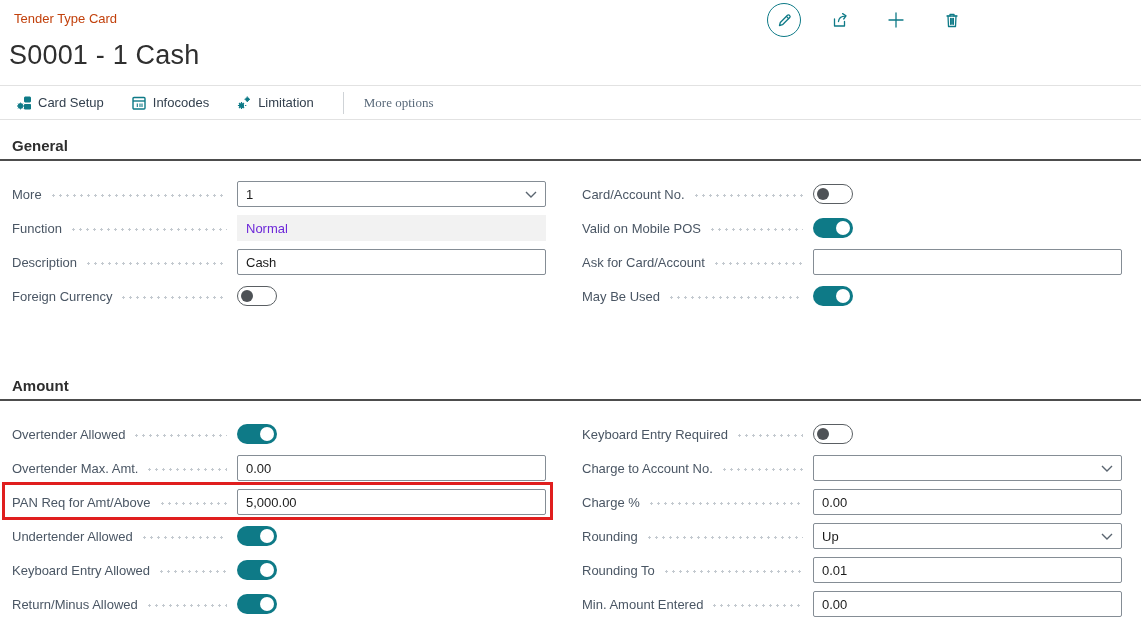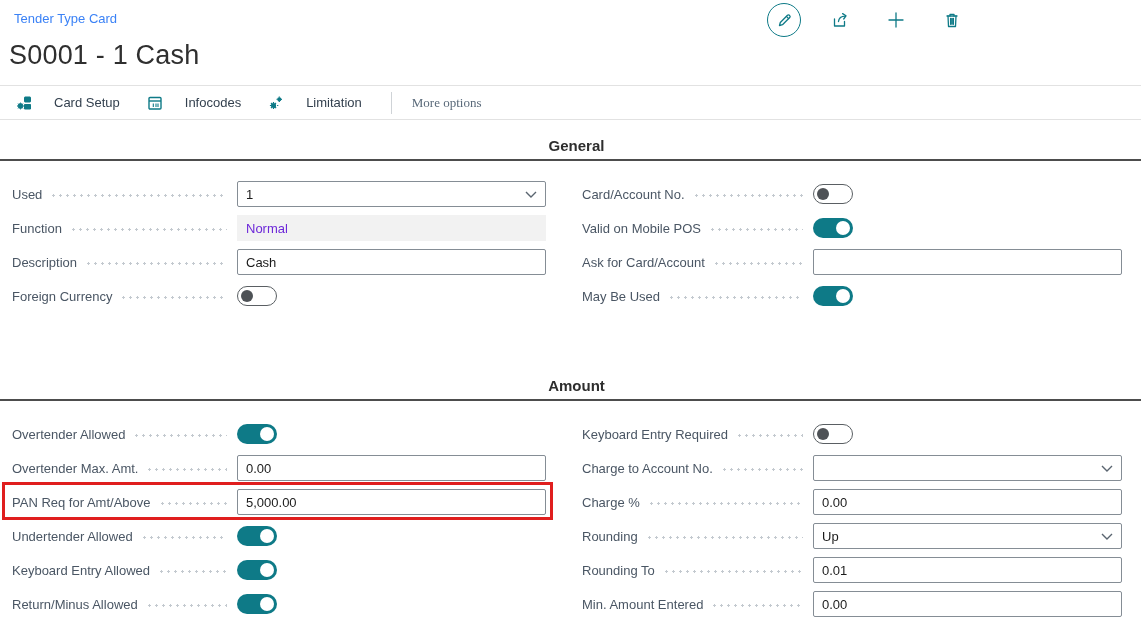--- a/index.html
+++ b/index.html
@@ -6,40 +6,40 @@
     --accent:#0e7a87;
     --highlight-red:#e01e1e;
     --readonly-bg:#f2f2f2;
   }
   *{box-sizing:border-box;}
   html,body{margin:0;padding:0;background:#fff;}
   body{font-family:"Liberation Sans","DejaVu Sans",sans-serif;color:#1b1b1b;}
   .screen{position:relative;width:1141px;height:644px;background:#fff;overflow:hidden;}
 
   
-  .caption{position:absolute;top:11px;left:14px;font-size:13px;color:#3b82f6;}
+  .caption{position:absolute;top:11px;left:14px;font-size:13px;color:#c2410c;}
   .page-title{position:absolute;top:40px;left:9px;font-size:27px;font-weight:400;color:#2f2f2f;letter-spacing:.2px;}
 
   .actions{position:absolute;top:1px;left:767px;display:flex;align-items:center;gap:22px;height:38px;}
   .act{width:34px;height:34px;display:flex;align-items:center;justify-content:center;cursor:pointer;background:none;border:none;padding:0;}
   .icon-circle{border:1.5px solid var(--accent);border-radius:50%;}
   .act svg{stroke:var(--accent);fill:none;stroke-width:1.3;stroke-linecap:round;stroke-linejoin:round;}
 
   
   .toolbar{position:absolute;top:85px;left:0;right:0;height:35px;border-top:1px solid #e2e2e2;border-bottom:1px solid #e2e2e2;display:flex;align-items:center;padding-left:16px;}
-  .tb-item{display:flex;align-items:center;gap:22px;font-size:13px;color:#33404e;cursor:pointer;margin-right:27px;background:none;border:none;padding:0;font-family:inherit;}
+  .tb-item{display:flex;align-items:center;gap:6px;font-size:13px;color:#33404e;cursor:pointer;margin-right:27px;background:none;border:none;padding:0;font-family:inherit;}
   .tb-item svg{flex:0 0 auto;}
   .tb-divider{width:1px;height:22px;background:#cfd3d7;margin:0 14px 0 2px;}
   .tb-more{color:#5a6a7a;font-size:13px;cursor:pointer;background:none;border:none;font-family:Liberation Serif, serif;}
 
   
   .content{position:absolute;top:120px;left:0;right:0;}
   .section-general{margin-top:17px;}
   .section-amount{margin-top:64px;}
-  .sec-title{margin:0 0 0 12px;font-size:15px;font-weight:700;color:#2e2e2e;text-align:center;}
+  .sec-title{margin:0 0 0 12px;font-size:15px;font-weight:700;color:#2e2e2e;}
   .sec-rule{border-bottom:2px solid #4d4d4d;margin-top:5px;}
   .cols{display:grid;grid-template-columns:534px 540px;column-gap:36px;padding-left:12px;margin-top:16px;}
 
   .row{display:flex;align-items:center;height:34px;position:relative;}
   .flabel{flex:0 0 auto;font-size:13px;color:#4a5664;white-space:nowrap;}
   .leader{flex:1 1 auto;height:3px;margin:2px 10px 0 8px;background:radial-gradient(circle,#c3c9cf 1.1px,transparent 1.3px) left center/7px 3px repeat-x;}
   .ctrl{flex:0 0 309px;width:309px;display:flex;align-items:center;position:relative;}
 
   .tinput{width:100%;height:26px;border:1px solid #858d95;border-radius:2px;padding:0 8px;font-size:13px;font-family:inherit;color:#1b1b1b;background:#fff;outline:none;}
   .tinput.num{text-align:left;}
@@ -133,21 +133,21 @@
 
   <div class="content">
 
     <div class="section-general">
       <h2 class="sec-title">General</h2>
       <div class="sec-rule"></div>
       <div class="cols">
         <div>
 
           <div class="row">
-            <span class="flabel">Used</span>
+            <span class="flabel">More</span>
             <span class="leader"></span>
             <div class="ctrl">
               <div class="combo">
                 <input class="tinput" value="1" style="">
                 <svg class="chev" width="12" height="7" viewBox="0 0 12 7">
                     <polyline points="1,1 6,6 11,1"></polyline>
                   </svg>
               </div>
             </div>
           </div>

